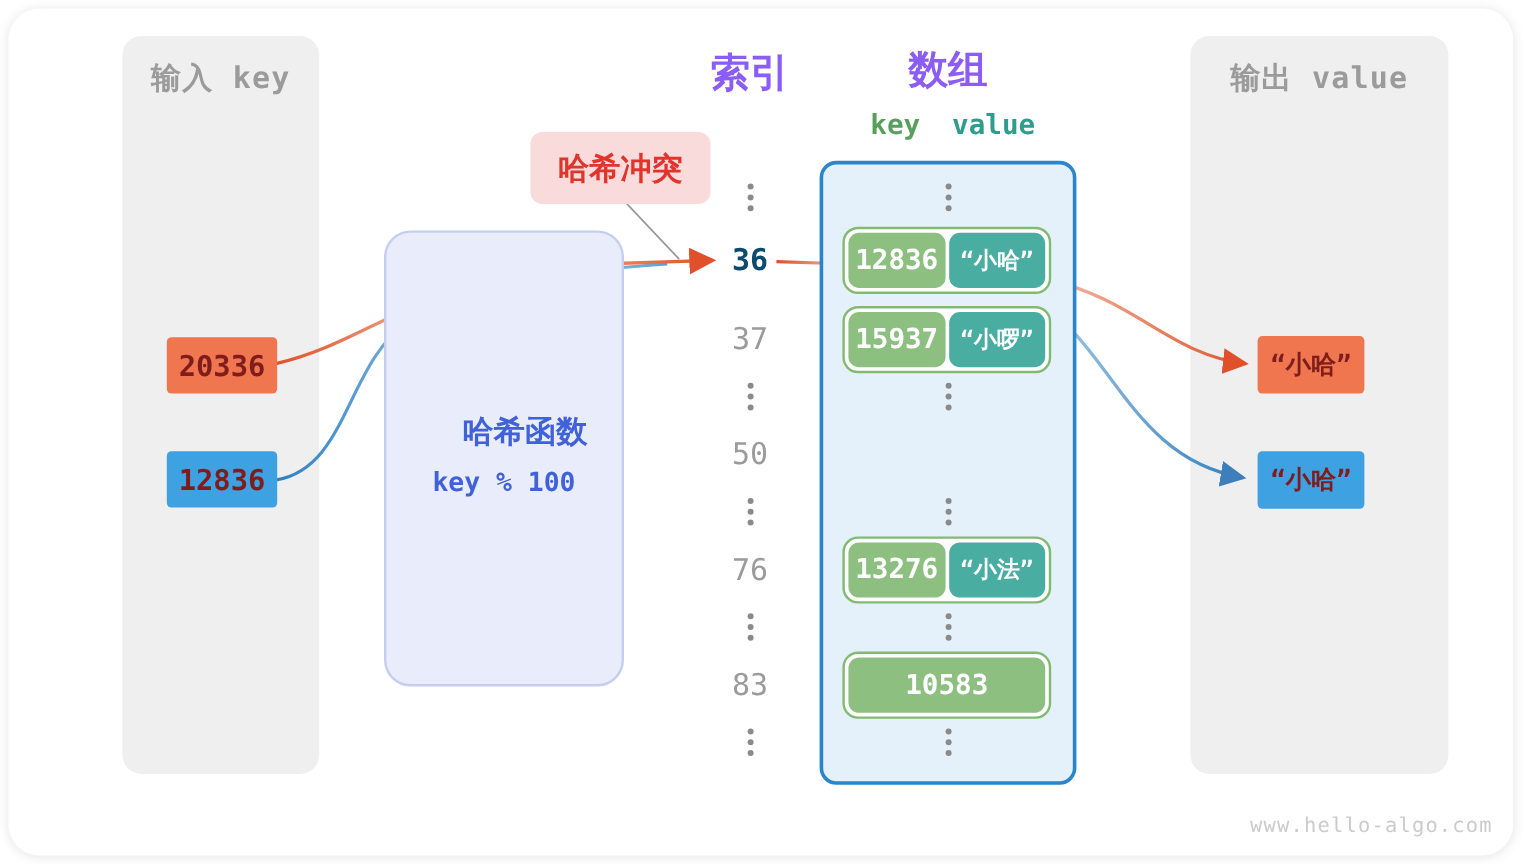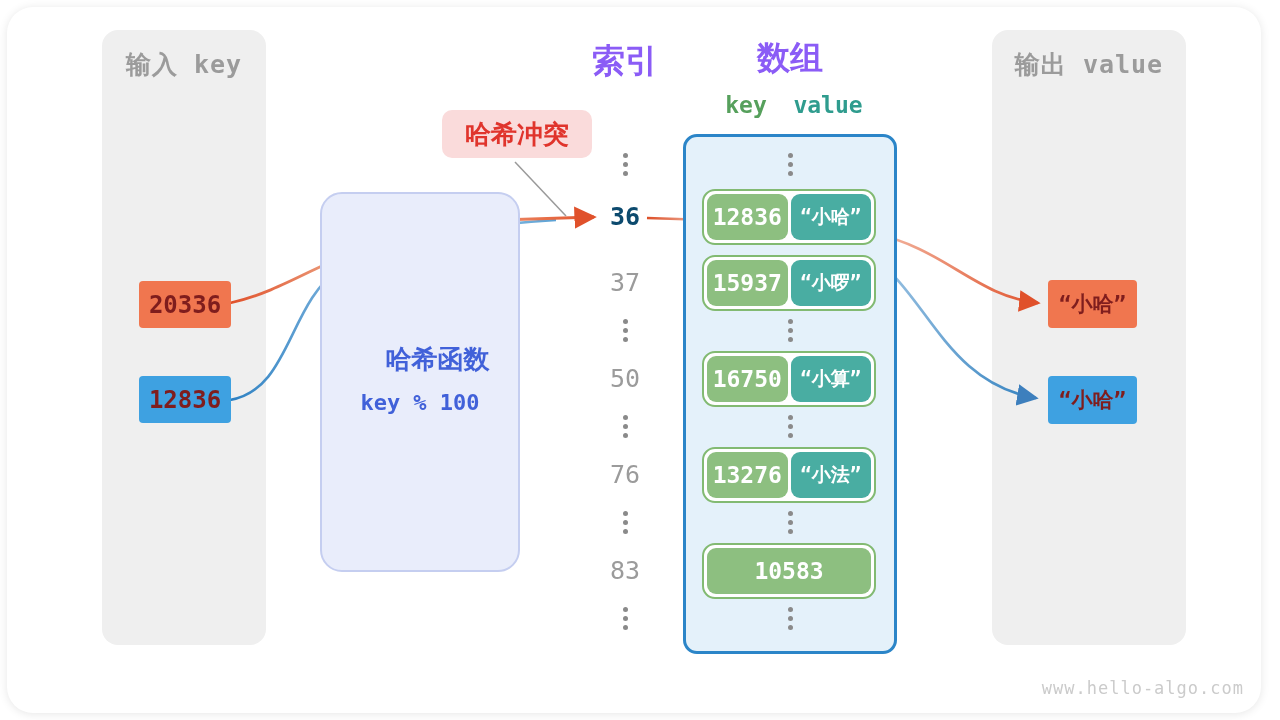--- a/index.html
+++ b/index.html
@@ -54,21 +54,21 @@
     font-size:26px; color:#4161d9; font-weight:600;
     font-family:"Liberation Sans","DejaVu Sans",sans-serif;
   }
   .hash-formula {
     position:absolute; left:320px; top:390px; width:200px; text-align:center;
     font-size:22px; color:#4161d9; font-weight:bold;
   }
 
   
   .collision {
-    position:absolute; left:442px; top:110px; width:150px; height:48px;
+    position:absolute; left:442px; top:110px; width:150px; height:60px;
     background:#fadbdb; border-radius:10px;
     display:flex; align-items:center; justify-content:center;
     font-size:26px; font-weight:bold; color:#e0342c;
     font-family:"Liberation Sans","DejaVu Sans",sans-serif;
   }
 
   
   .idx {
     position:absolute; left:595px; width:60px; height:30px; line-height:30px;
     text-align:center; font-size:25px; color:#9b9b9b;
@@ -116,21 +116,21 @@
 </head>
 <body>
 
 <div id="app">
   <div class="card"></div>
 
   <div class="panel abs" style="left:102px; top:30px; width:164px; height:615px;">
     <div class="panel-title">输入 key</div>
   </div>
 
-  <div class="panel abs" style="left:992px; top:30px; width:194px; height:615px;">
+  <div class="panel abs" style="left:992px; top:30px; width:215px; height:615px;">
     <div class="panel-title">输出 value</div>
   </div>
 
   <div class="col-header" style="left:580px; top:46px; width:90px;">索引</div>
   <div class="col-header" style="left:735px; top:46px; width:110px;font-family:Liberation Mono, monospace;">数组</div>
   <div class="kv-label kv-key" style="left:706px; top:91px; width:80px;">key</div>
   <div class="kv-label kv-value" style="left:778px; top:91px; width:100px;">value</div>
 
   <svg class="arrows" viewBox="0 0 1280 720">
     <defs>
@@ -228,24 +228,20 @@
   </div>
   <div class="pair" style="top:255px;">
     <div class="k">15937</div>
     <div class="v">“小啰”</div>
   </div>
   <div class="dots" style="left:787px; top:319px;">
       <i></i>
       <i></i>
       <i></i>
     </div>
-  <div class="pair" style="top:351px;">
-    <div class="k">16750</div>
-    <div class="v">“小算”</div>
-  </div>
   <div class="dots" style="left:787px; top:415px;">
       <i></i>
       <i></i>
       <i></i>
     </div>
   <div class="pair" style="top:447px;">
     <div class="k">13276</div>
     <div class="v">“小法”</div>
   </div>
   <div class="dots" style="left:787px; top:511px;">

